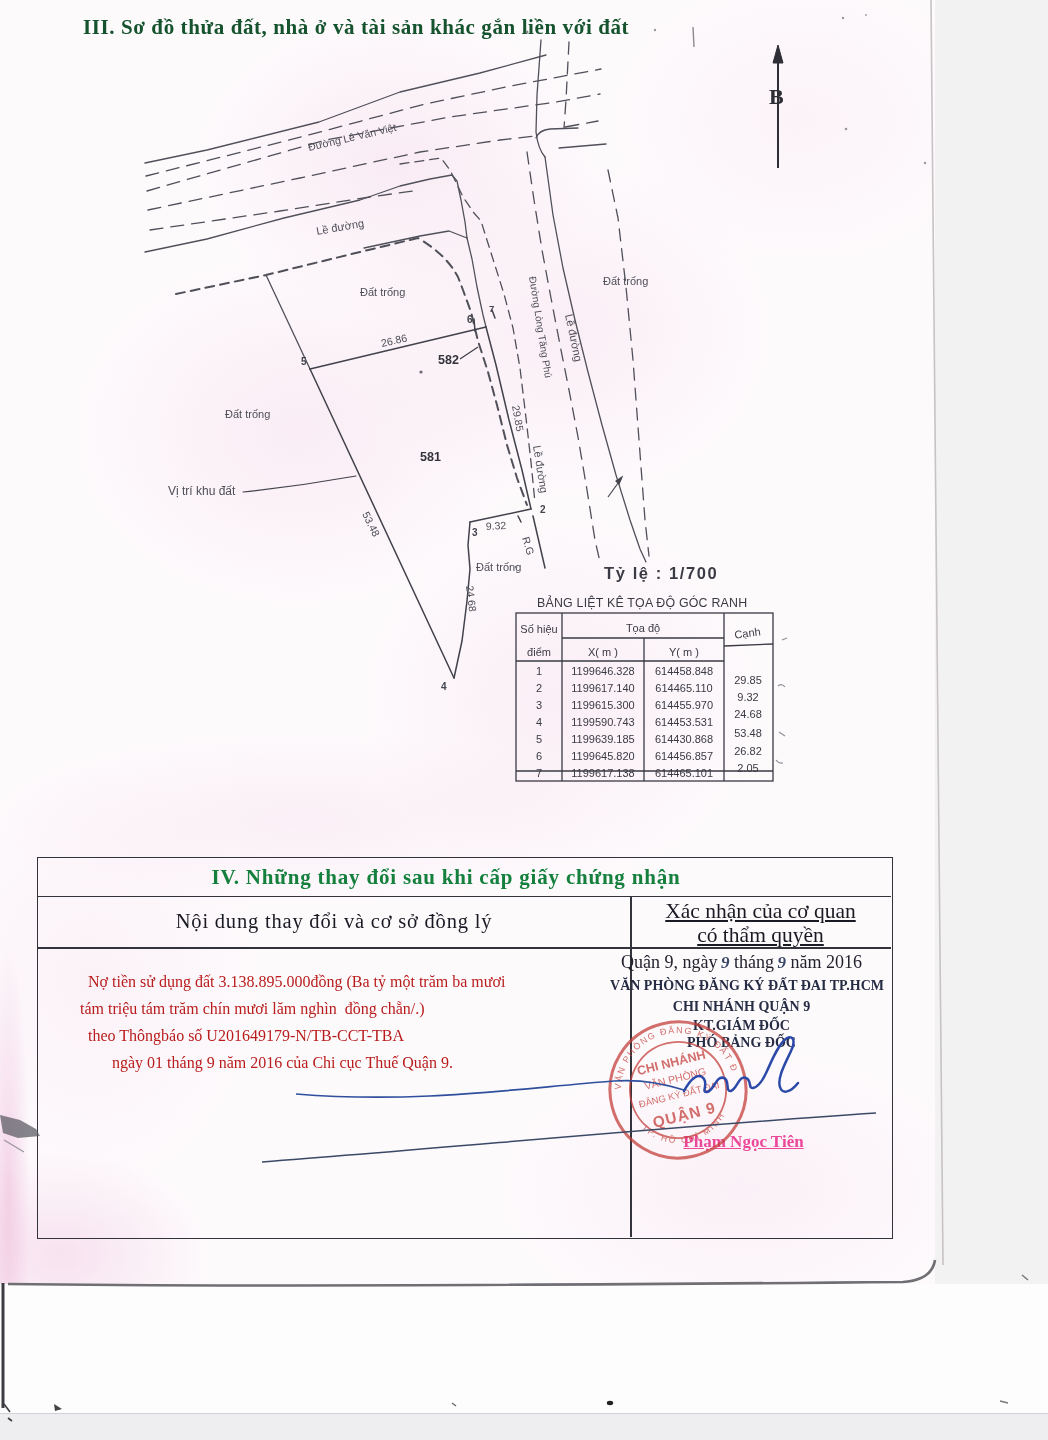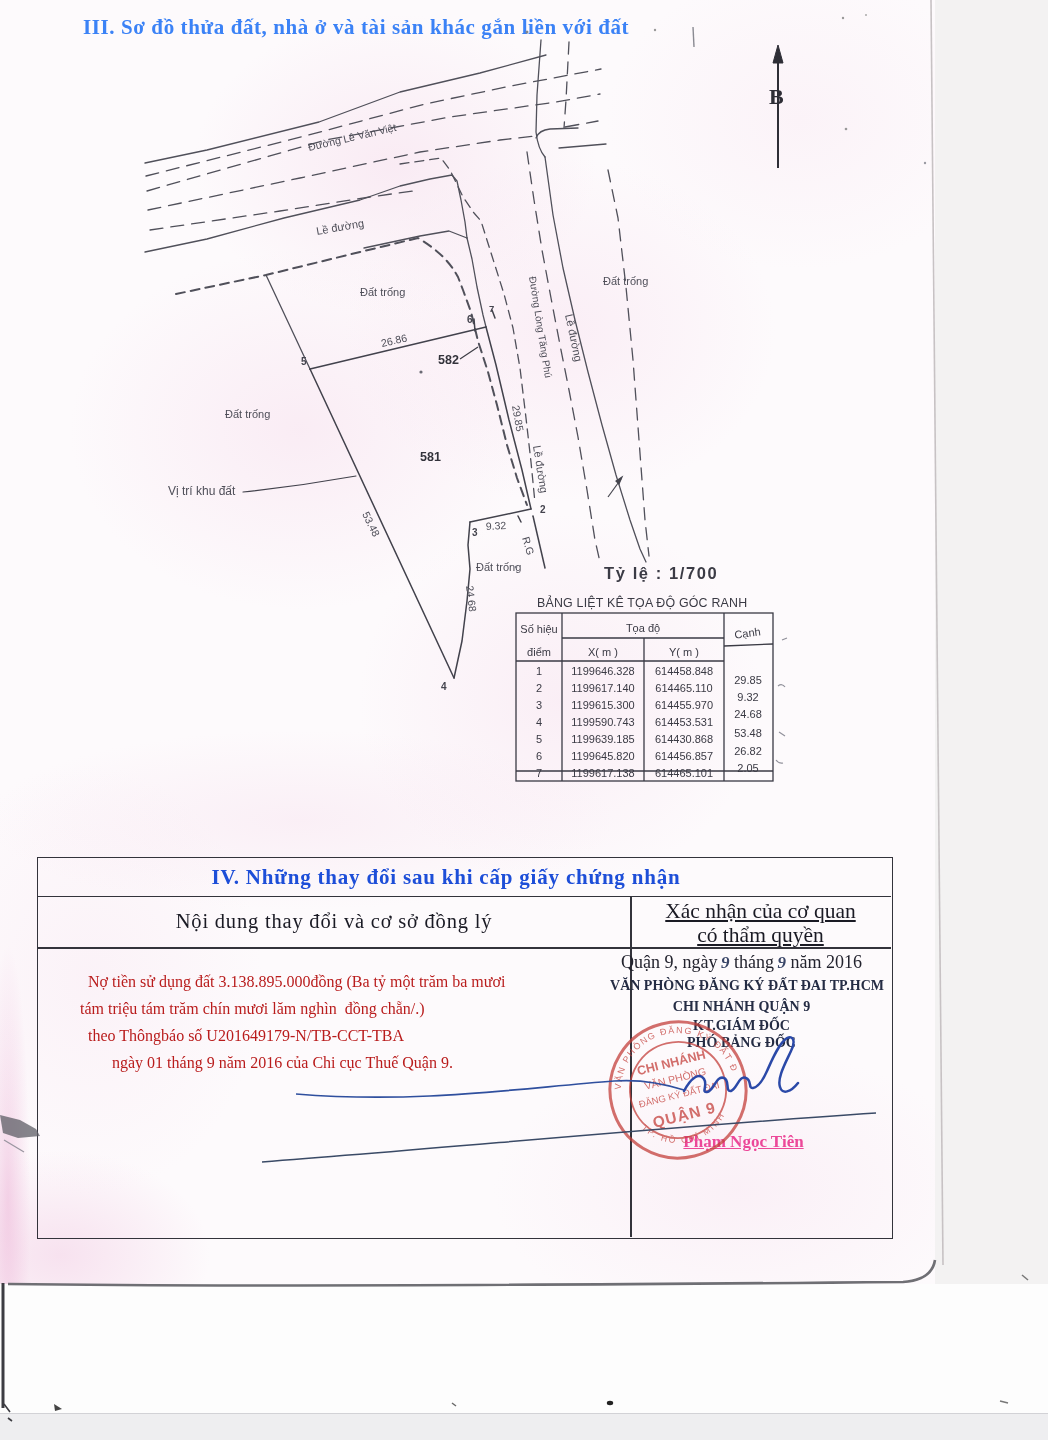--- a/index.html
+++ b/index.html
@@ -23,26 +23,26 @@
  radial-gradient(330px 190px at 740px 1190px, rgba(246,220,236,0.33), rgba(246,220,236,0) 75%),
  radial-gradient(260px 200px at 800px 120px, rgba(246,222,236,0.25), rgba(246,222,236,0) 75%),
  linear-gradient(#fdfafc,#fdfafc);"></div>
 
 <div class="abs" style="left:935px;top:0;width:113px;height:1440px;background:#f3f2f2;"></div>
 
 <div class="abs" style="left:0;top:1284px;width:1048px;height:156px;background:#fdfdfd;"></div>
 
 <div class="abs" style="left:0;top:1413px;width:1048px;height:27px;background:#eeeef0;border-top:1px solid #d2d2d6;"></div>
 
-<div class="abs" style="left:83px;top:15px;width:560px;font:bold 21px 'Liberation Serif',serif;color:#3b82f6;white-space:nowrap;letter-spacing:0.6px;">III. Sơ đồ thửa đất, nhà ở và tài sản khác gắn liền với đất</div>
+<div class="abs" style="left:83px;top:15px;width:560px;font:bold 21px 'Liberation Serif',serif;color:#14532d;white-space:nowrap;letter-spacing:0.6px;">III. Sơ đồ thửa đất, nhà ở và tài sản khác gắn liền với đất</div>
 
 <div class="abs" style="left:37px;top:857px;width:854px;height:380px;border:1.6px solid #33333b;"></div>
 
 <div class="abs" style="left:37px;top:857px;width:854px;height:39px;border-bottom:1.5px solid #33333b;"></div>
-    <div class="abs" style="left:37px;top:857px;width:818px;height:39px;text-align:center;font:bold 21px 'Liberation Serif',serif;color:#1d4ed8;line-height:40px;letter-spacing:0.8px;">IV. Những thay đổi sau khi cấp giấy chứng nhận</div>
+    <div class="abs" style="left:37px;top:857px;width:818px;height:39px;text-align:center;font:bold 21px 'Liberation Serif',serif;color:#15803d;line-height:40px;letter-spacing:0.8px;">IV. Những thay đổi sau khi cấp giấy chứng nhận</div>
 
 <div class="abs" style="left:630px;top:896px;width:1.5px;height:341px;background:#33333b;"></div>
 
 <div class="abs" style="left:37px;top:947px;width:854px;height:1.5px;background:#33333b;"></div>
 
 <div class="abs" style="left:38px;top:910px;width:592px;text-align:center;font:20.5px 'Liberation Serif',serif;color:#1a1a24;letter-spacing:0.8px;">Nội dung thay đổi và cơ sở đồng lý</div>
 
 <div class="abs" style="left:631px;top:900px;width:259px;text-align:center;font:21.5px 'Liberation Serif',serif;color:#1a1a24;line-height:23.5px;text-decoration:underline;">Xác nhận của cơ quan<br>có thẩm quyền</div>
 
 <div class="abs" style="left:88px;top:968px;width:520px;font:16px 'Liberation Serif',serif;color:#b91c1c;line-height:27px;">

